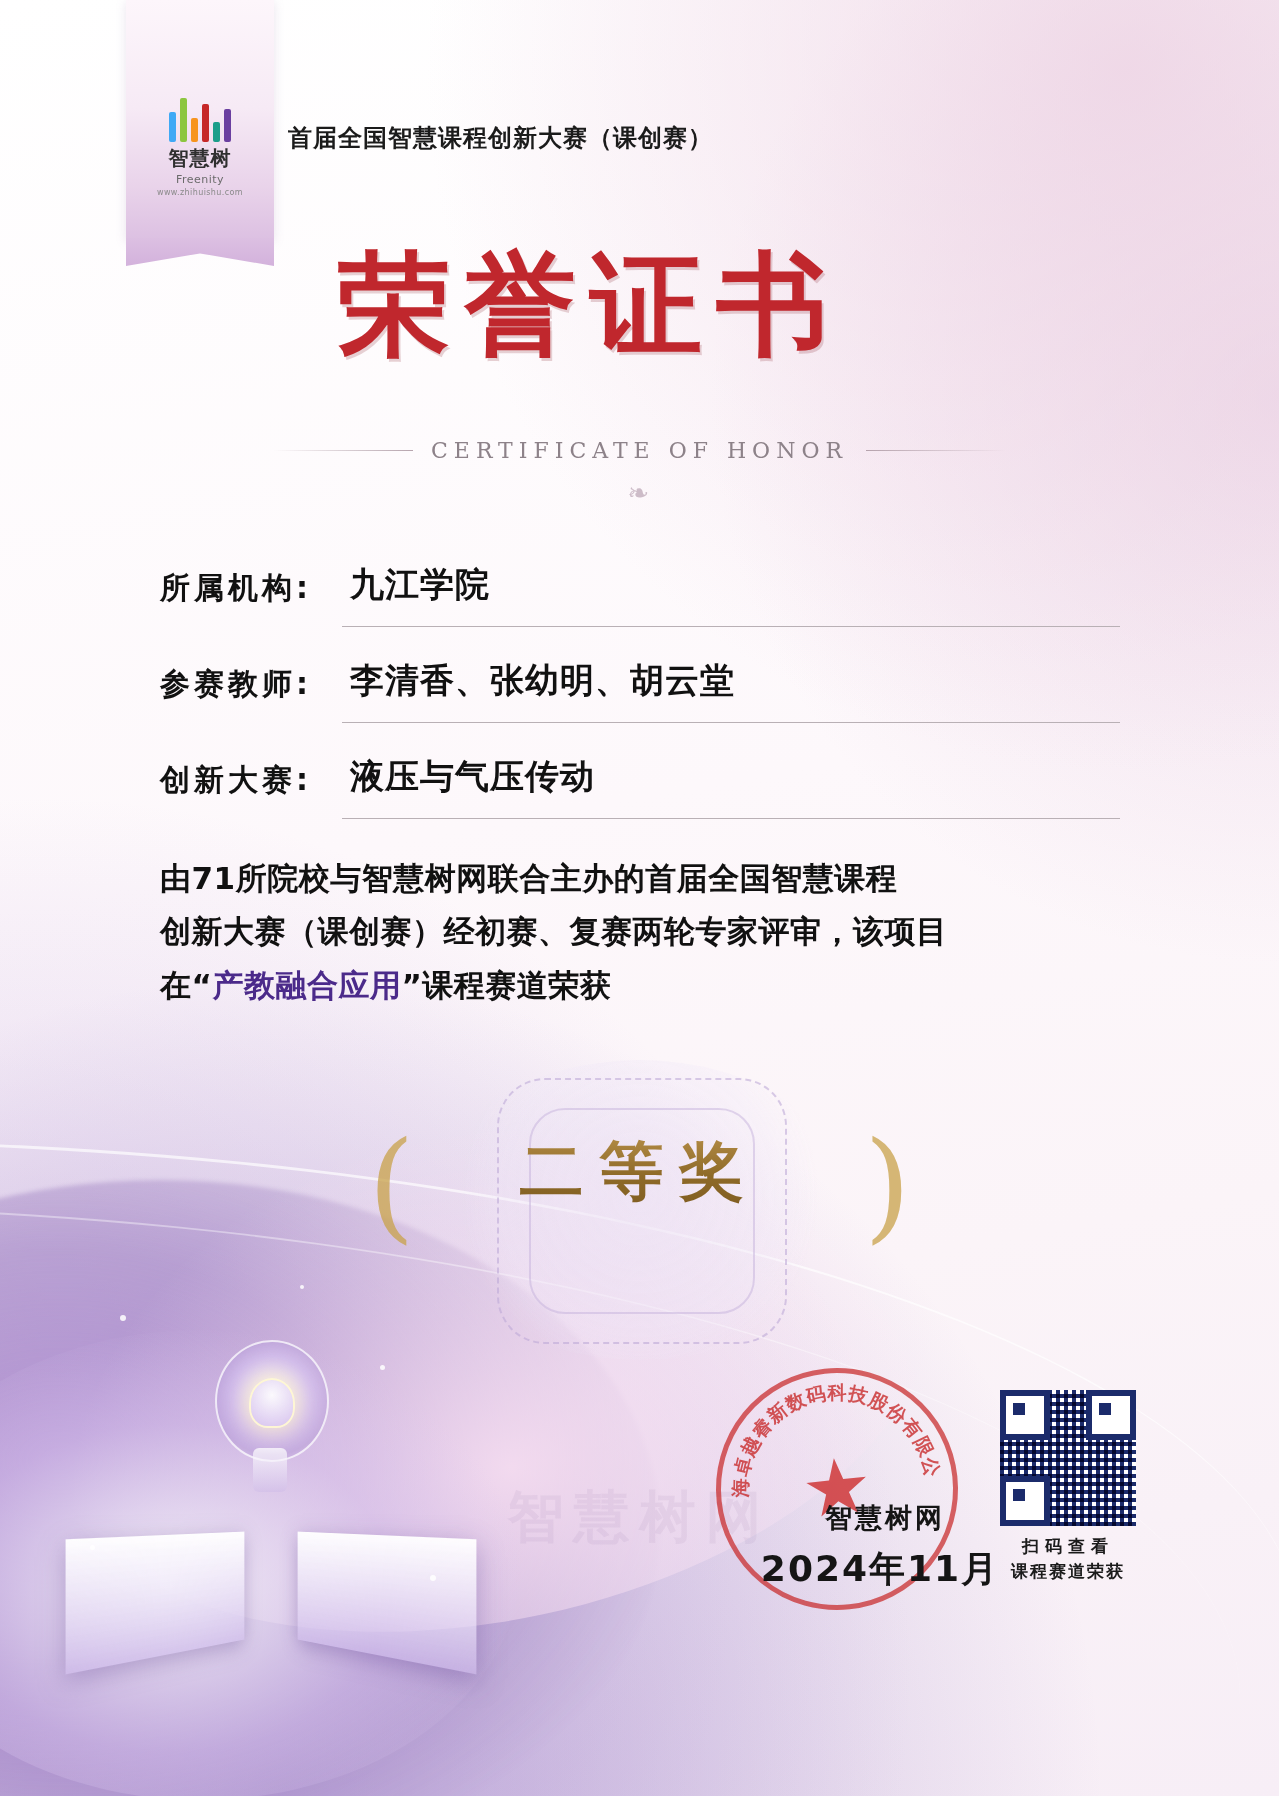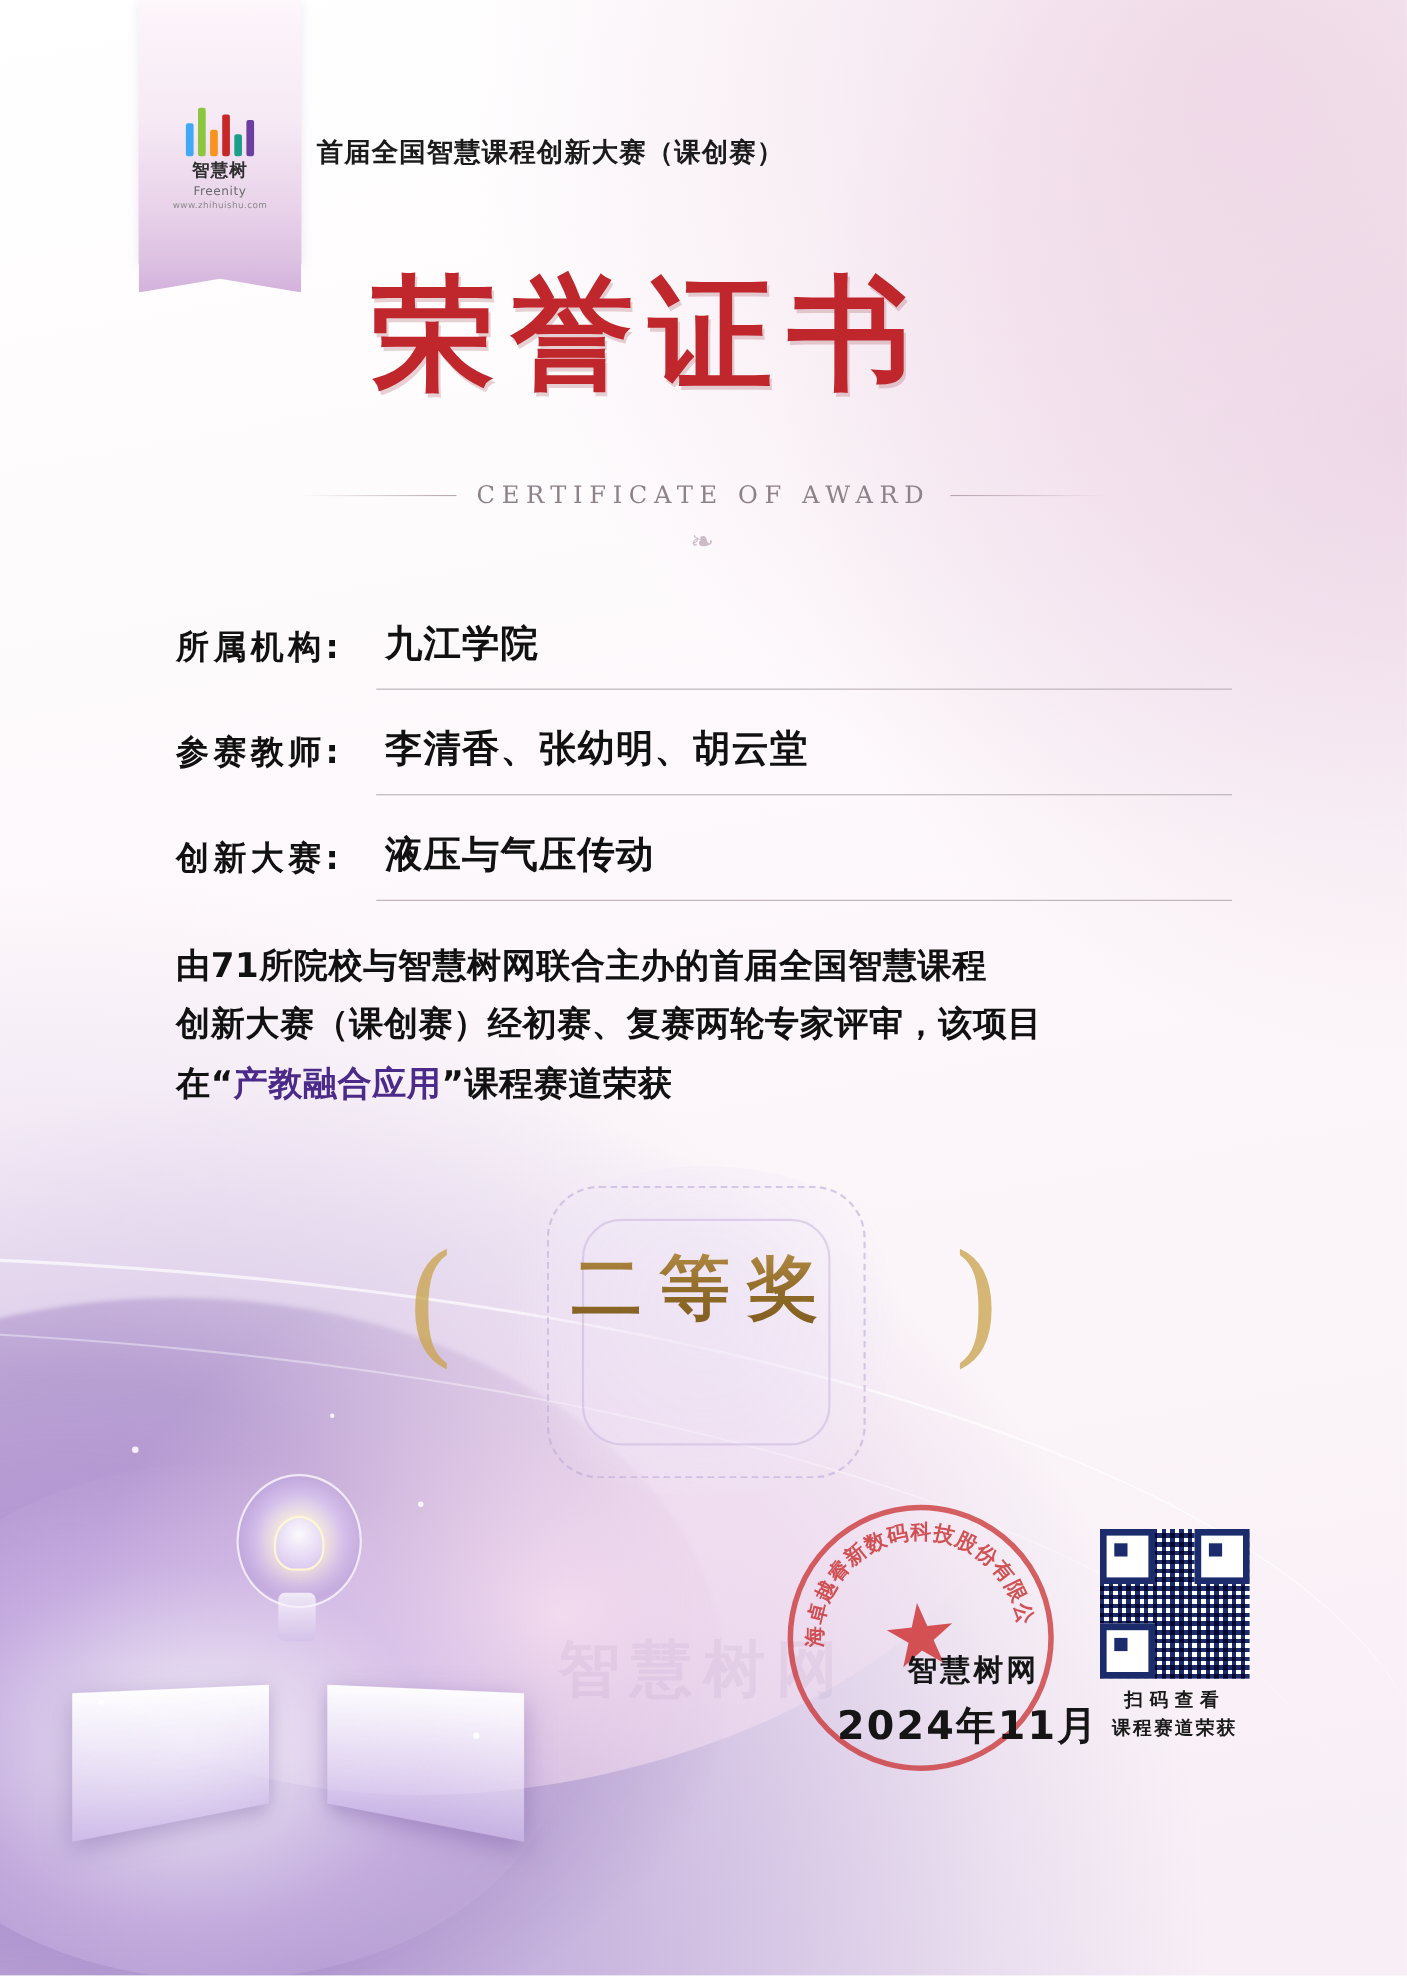--- a/index.html
+++ b/index.html
@@ -95,21 +95,21 @@
     content:"";position:absolute;left:0;bottom:-26px;width:148px;height:28px;
     background:linear-gradient(180deg,#dcc0e2,#d3b2dc);
     clip-path:polygon(0 0,100% 0,100% 100%,50% 55%,0 100%);
   }
   .logo{
     position:absolute;left:138px;top:96px;width:124px;height:104px;text-align:center;
   }
   .logo .bars{display:flex;align-items:flex-end;justify-content:center;height:46px;gap:4px;}
   .logo .bars i{display:block;width:7px;border-radius:2px;}
   .logo .zh{
-    font-size:16px;font-weight:bold;color:#2f2f2f;letter-spacing:1px;margin-top:3px;
+    font-size:20px;font-weight:bold;color:#2f2f2f;letter-spacing:1px;margin-top:3px;
     font-family:Liberation Mono, monospace;
   }
   .logo .en{font-size:11px;color:#6b6b6b;letter-spacing:.5px;margin-top:1px;}
   .logo .url{font-size:8px;color:#8a8a8a;letter-spacing:.4px;margin-top:2px;}
   .comp-title{
     position:absolute;left:288px;top:122px;
     font-size:24px;font-weight:bold;color:#1b1b1b;letter-spacing:1px;
     font-family:"DejaVu Sans","Liberation Sans",sans-serif;
     white-space:nowrap;
   }
@@ -282,21 +282,21 @@
     <div class="zh">智慧树</div>
     <div class="en">Freenity</div>
     <div class="url">www.zhihuishu.com</div>
   </div>
 
   <div class="comp-title">首届全国智慧课程创新大赛（课创赛）</div>
 
   <div class="main-title">荣誉证书</div>
   <div class="sub-wrap">
     <span class="ln"></span>
-    <span class="sub-title">CERTIFICATE OF AWARD</span>
+    <span class="sub-title">CERTIFICATE OF HONOR</span>
     <span class="ln r"></span>
   </div>
   <div class="flourish">❧</div>
 
   <div class="fields">
     <div class="field">
       <span class="lbl">所属机构:</span>
       <span class="val">九江学院</span>
       <span class="rule"></span>
     </div>

